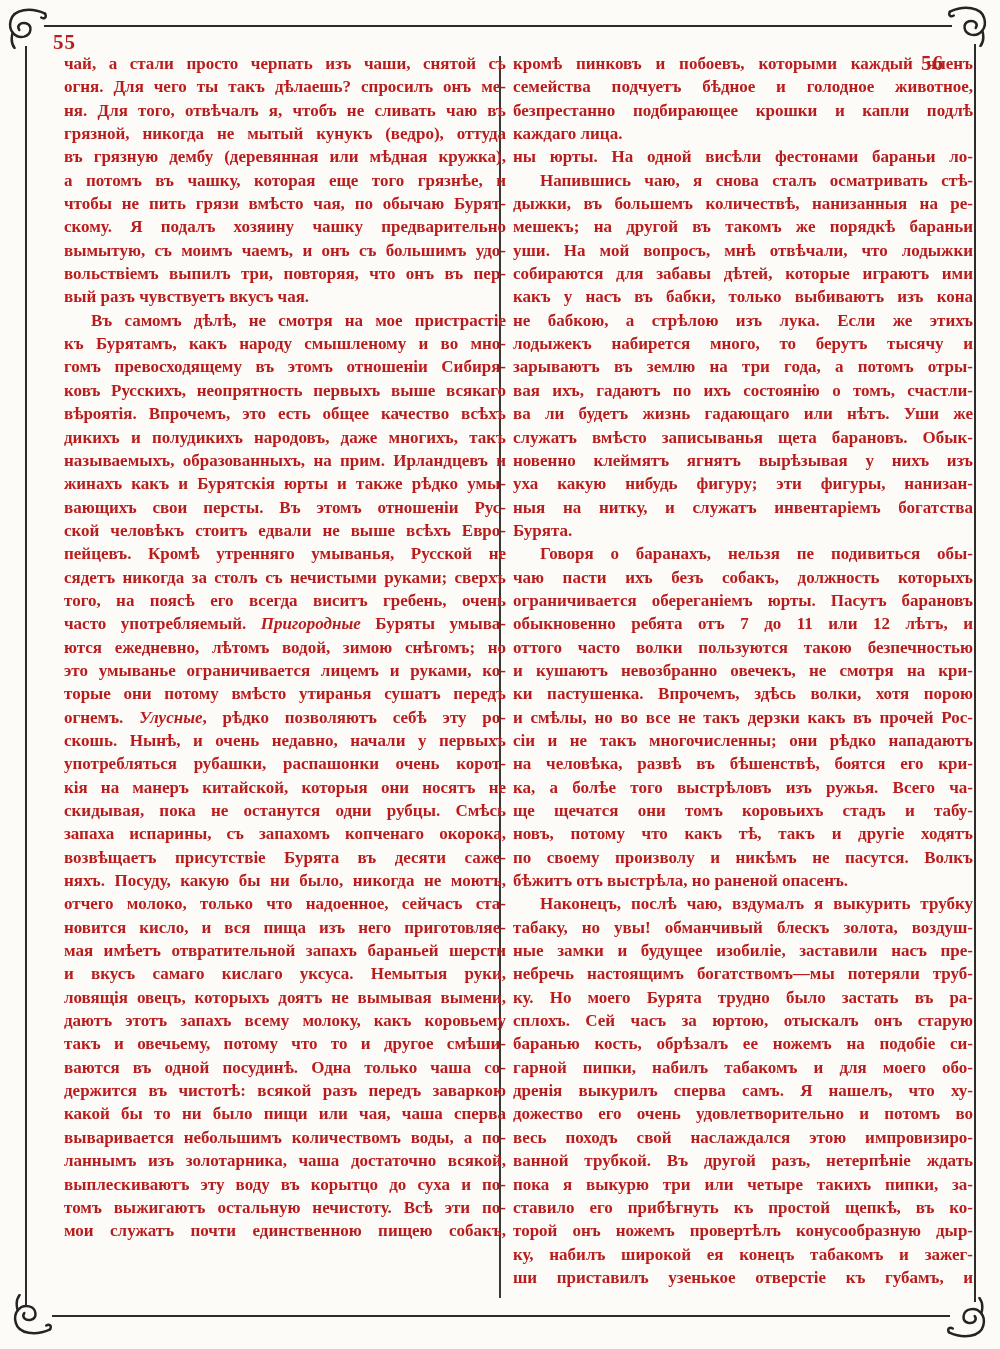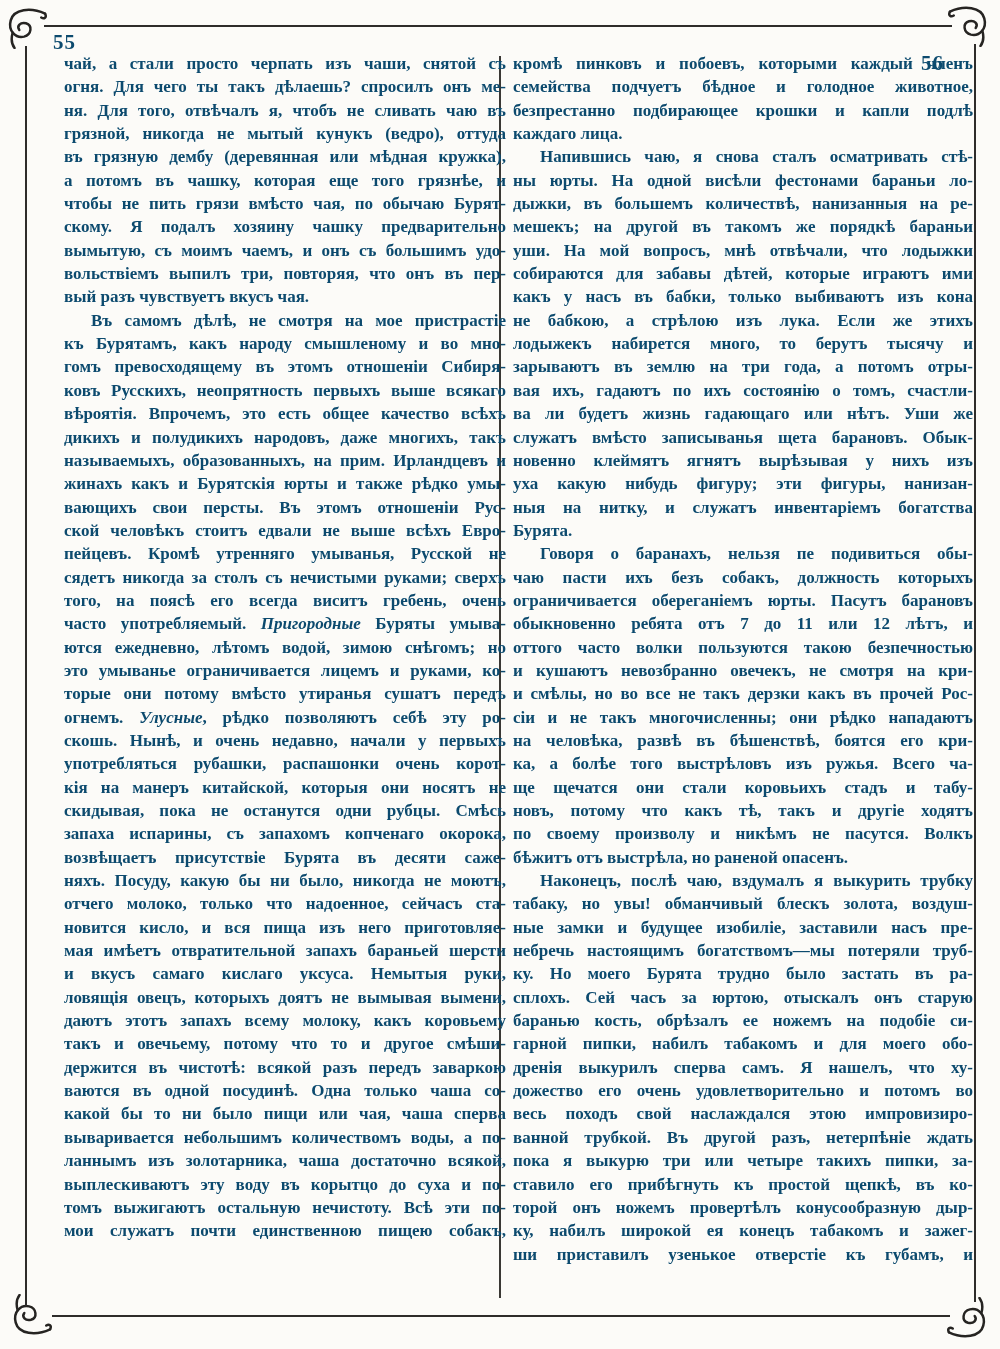--- a/index.html
+++ b/index.html
@@ -1,20 +1,20 @@
 <!DOCTYPE html>
 <html><head>
 <meta charset="utf-8">
 <style>
   html,body{margin:0;padding:0;background:#fbfaf7;}
   .page{
     position:relative;width:1000px;height:1349px;margin:0 auto;
     background:#fcfbf8;overflow:hidden;
     font-family:"Liberation Serif","DejaVu Serif",serif;
-    color:#0c4a6e;
+    color:#b91c1c;
   }
   .rule{position:absolute;background:#2e2c2a;}
   .rule-top{left:44px;top:25px;width:908px;height:2px;}
   .rule-bottom{left:52px;top:1315px;width:898px;height:2px;}
   .rule-left{left:25px;top:46px;width:2px;height:1260px;}
   .rule-right{left:974px;top:44px;width:2px;height:1258px;}
   .rule-divider{left:499px;top:56px;width:2px;height:1242px;background:#3a3835;}
   .ornament{position:absolute;width:42px;height:42px;}
   .ornament svg{width:100%;height:100%;}
   .orn-tl{left:5px;top:7px;}
@@ -112,36 +112,36 @@
       <div class="line">запаха испарины, съ запахомъ копченаго окорока,</div>
       <div class="line">возвѣщаетъ присутствіе Бурята въ десяти саже-</div>
       <div class="line">няхъ. Посуду, какую бы ни было, никогда не моютъ,</div>
       <div class="line">отчего молоко, только что надоенное, сейчасъ ста-</div>
       <div class="line">новится кисло, и вся пища изъ него приготовляе-</div>
       <div class="line">мая имѣетъ отвратительной запахъ бараньей шерсти</div>
       <div class="line">и вкусъ самаго кислаго уксуса. Немытыя руки,</div>
       <div class="line">ловящія овецъ, которыхъ доятъ не вымывая вымени,</div>
       <div class="line">даютъ этотъ запахъ всему молоку, какъ коровьему</div>
       <div class="line">такъ и овечьему, потому что то и другое смѣши-</div>
+      <div class="line">ваются въ одной посудинѣ. Одна только чаша со-</div>
       <div class="line">держится въ чистотѣ: всякой разъ передъ заваркою</div>
-      <div class="line">ваются въ одной посудинѣ. Одна только чаша со-</div>
       <div class="line">какой бы то ни было пищи или чая, чаша сперва</div>
       <div class="line">вываривается небольшимъ количествомъ воды, а по-</div>
       <div class="line">ланнымъ изъ золотарника, чаша достаточно всякой,</div>
       <div class="line">выплескиваютъ эту воду въ корытцо до суха и по-</div>
       <div class="line">томъ выжигаютъ остальную нечистоту. Всѣ эти по-</div>
       <div class="line">мои служатъ почти единственною пищею собакъ,</div>
     </div>
   <div class="col col-right" id="col-right">
       <div class="line">кромѣ пинковъ и побоевъ, которыми каждый членъ</div>
       <div class="line">семейства подчуетъ бѣдное и голодное животное,</div>
       <div class="line">безпрестанно подбирающее крошки и капли подлѣ</div>
       <div class="line end">каждаго лица.</div>
+      <div class="line">ны юрты. На одной висѣли фестонами бараньи ло-</div>
       <div class="line indent">Напившись чаю, я снова сталъ осматривать стѣ-</div>
-      <div class="line">ны юрты. На одной висѣли фестонами бараньи ло-</div>
       <div class="line">дыжки, въ большемъ количествѣ, нанизанныя на ре-</div>
       <div class="line">мешекъ; на другой въ такомъ же порядкѣ бараньи</div>
       <div class="line">уши. На мой вопросъ, мнѣ отвѣчали, что лодыжки</div>
       <div class="line">собираются для забавы дѣтей, которые играютъ ими</div>
       <div class="line">какъ у насъ въ бабки, только выбиваютъ изъ кона</div>
       <div class="line">не бабкою, а стрѣлою изъ лука. Если же этихъ</div>
       <div class="line">лодыжекъ набирется много, то берутъ тысячу и</div>
       <div class="line">зарываютъ въ землю на три года, а потомъ отры-</div>
       <div class="line">вая ихъ, гадаютъ по ихъ состоянію о томъ, счастли-</div>
       <div class="line">ва ли будетъ жизнь гадающаго или нѣтъ. Уши же</div>
@@ -149,25 +149,26 @@
       <div class="line">новенно клеймятъ ягнятъ вырѣзывая у нихъ изъ</div>
       <div class="line">уха какую нибудь фигуру; эти фигуры, нанизан-</div>
       <div class="line">ныя на нитку, и служатъ инвентаріемъ богатства</div>
       <div class="line end">Бурята.</div>
       <div class="line indent">Говоря о баранахъ, нельзя пе подивиться обы-</div>
       <div class="line">чаю пасти ихъ безъ собакъ, должность которыхъ</div>
       <div class="line">ограничивается обереганіемъ юрты. Пасутъ барановъ</div>
       <div class="line">обыкновенно ребята отъ 7 до 11 или 12 лѣтъ, и</div>
       <div class="line">оттого часто волки пользуются такою безпечностью</div>
       <div class="line">и кушаютъ невозбранно овечекъ, не смотря на кри-</div>
+      <div class="line">ки пастушенка. Впрочемъ, здѣсь волки, хотя порою</div>
       <div class="line">и смѣлы, но во все не такъ дерзки какъ въ прочей Рос-</div>
       <div class="line">сіи и не такъ многочисленны; они рѣдко нападаютъ</div>
       <div class="line">на человѣка, развѣ въ бѣшенствѣ, боятся его кри-</div>
       <div class="line">ка, а болѣе того выстрѣловъ изъ ружья. Всего ча-</div>
-      <div class="line">ще щечатся они стали коровьихъ стадъ и табу-</div>
+      <div class="line">ще щечатся они томъ коровьихъ стадъ и табу-</div>
       <div class="line">новъ, потому что какъ тѣ, такъ и другіе ходятъ</div>
       <div class="line">по своему произволу и никѣмъ не пасутся. Волкъ</div>
       <div class="line end">бѣжитъ отъ выстрѣла, но раненой опасенъ.</div>
       <div class="line indent">Наконецъ, послѣ чаю, вздумалъ я выкурить трубку</div>
       <div class="line">табаку, но увы! обманчивый блескъ золота, воздуш-</div>
       <div class="line">ные замки и будущее изобиліе, заставили насъ пре-</div>
       <div class="line">небречь настоящимъ богатствомъ—мы потеряли труб-</div>
       <div class="line">ку. Но моего Бурята трудно было застать въ ра-</div>
       <div class="line">сплохъ. Сей часъ за юртою, отыскалъ онъ старую</div>
       <div class="line">баранью кость, обрѣзалъ ее ножемъ на подобіе си-</div>

